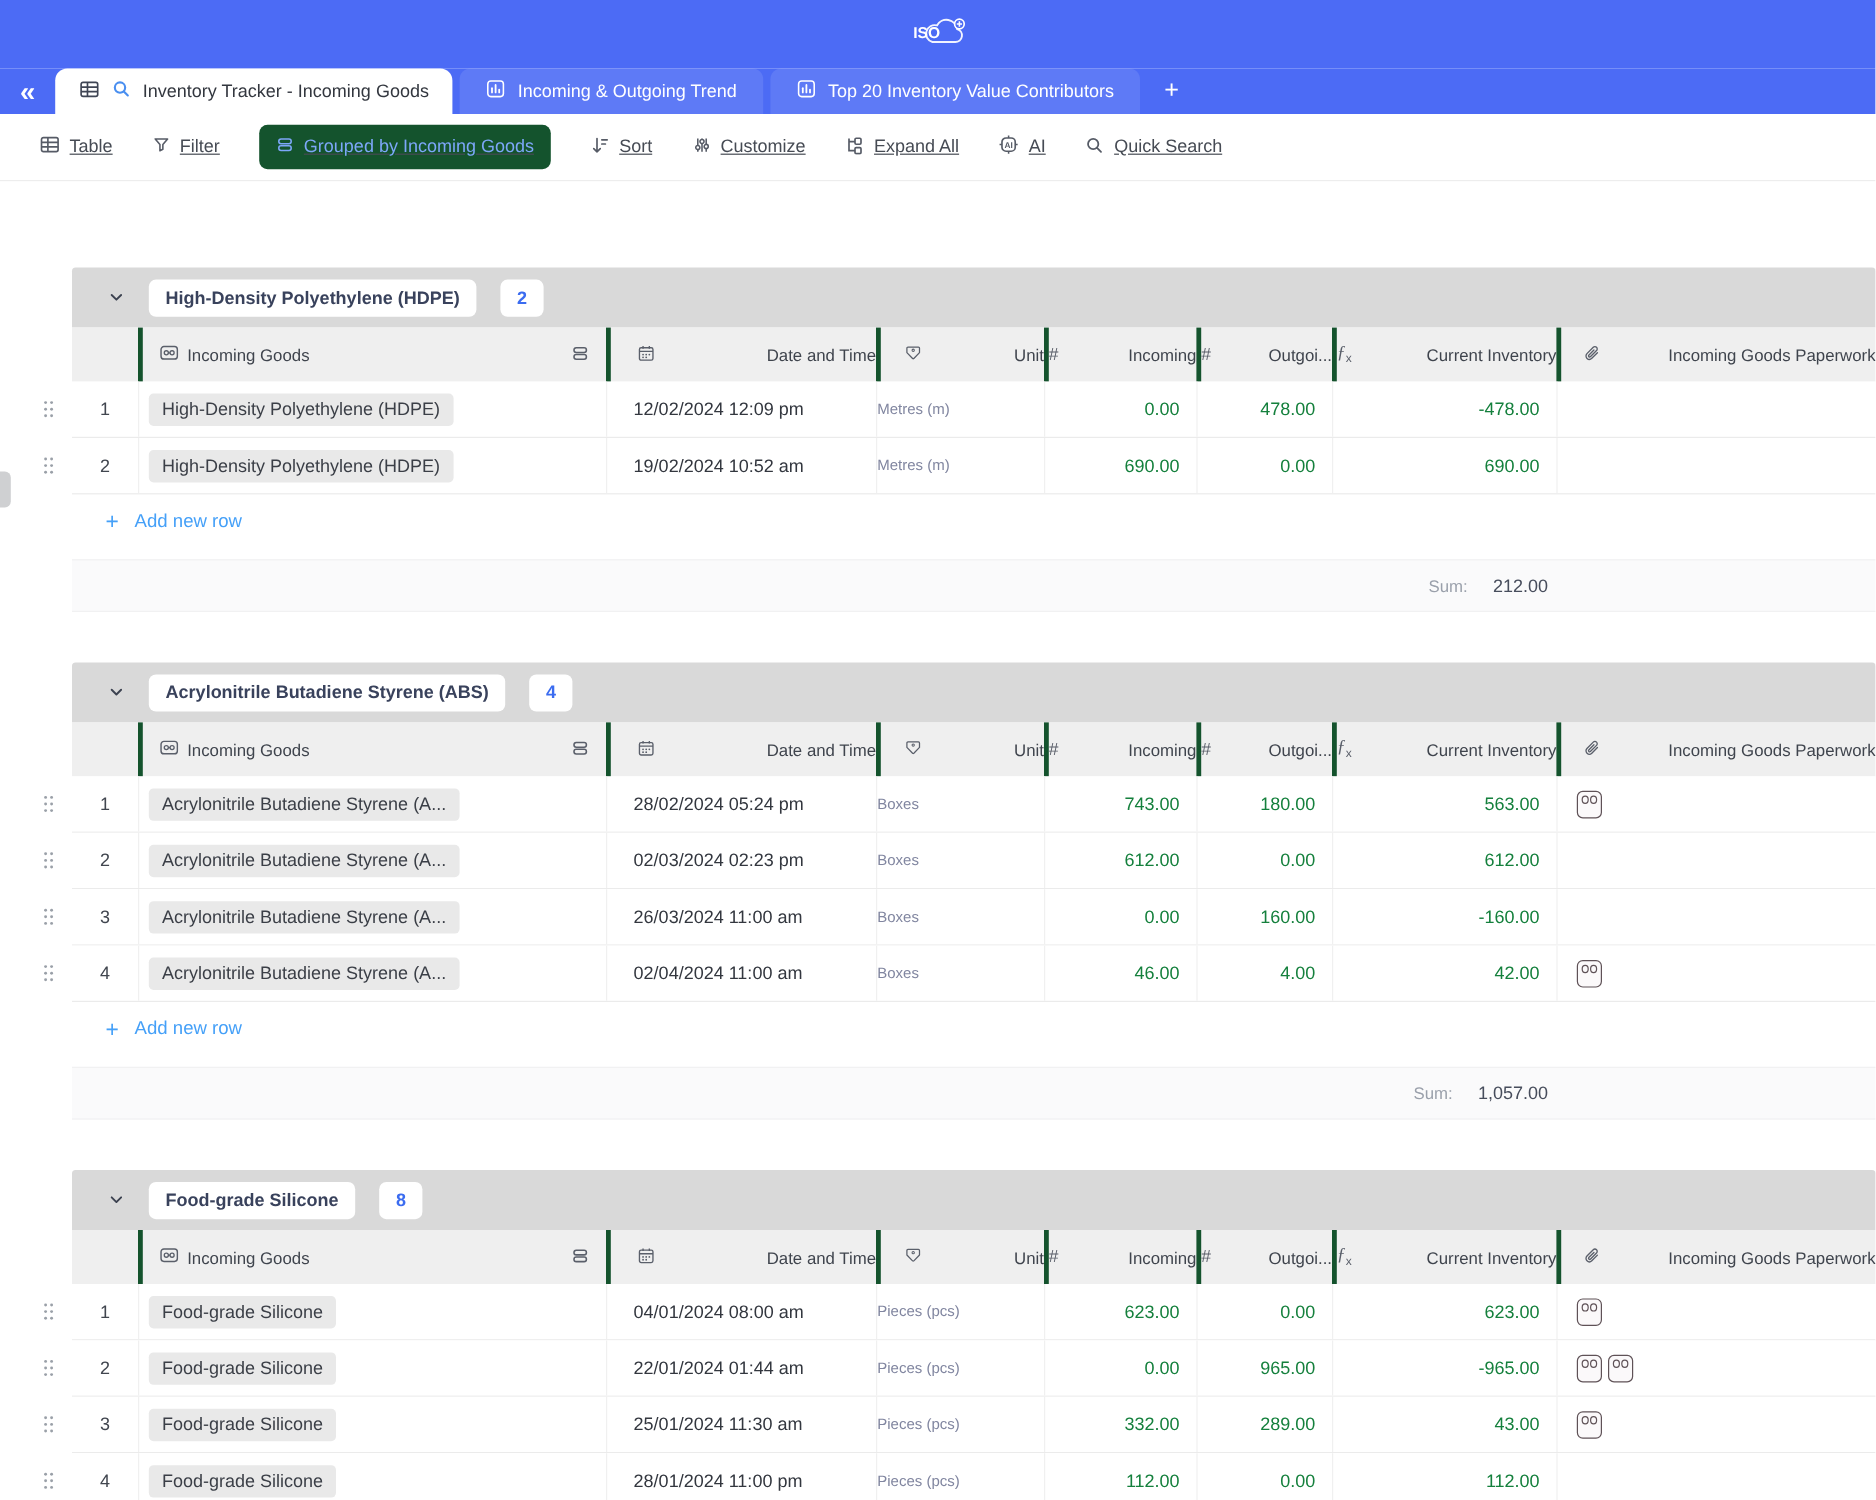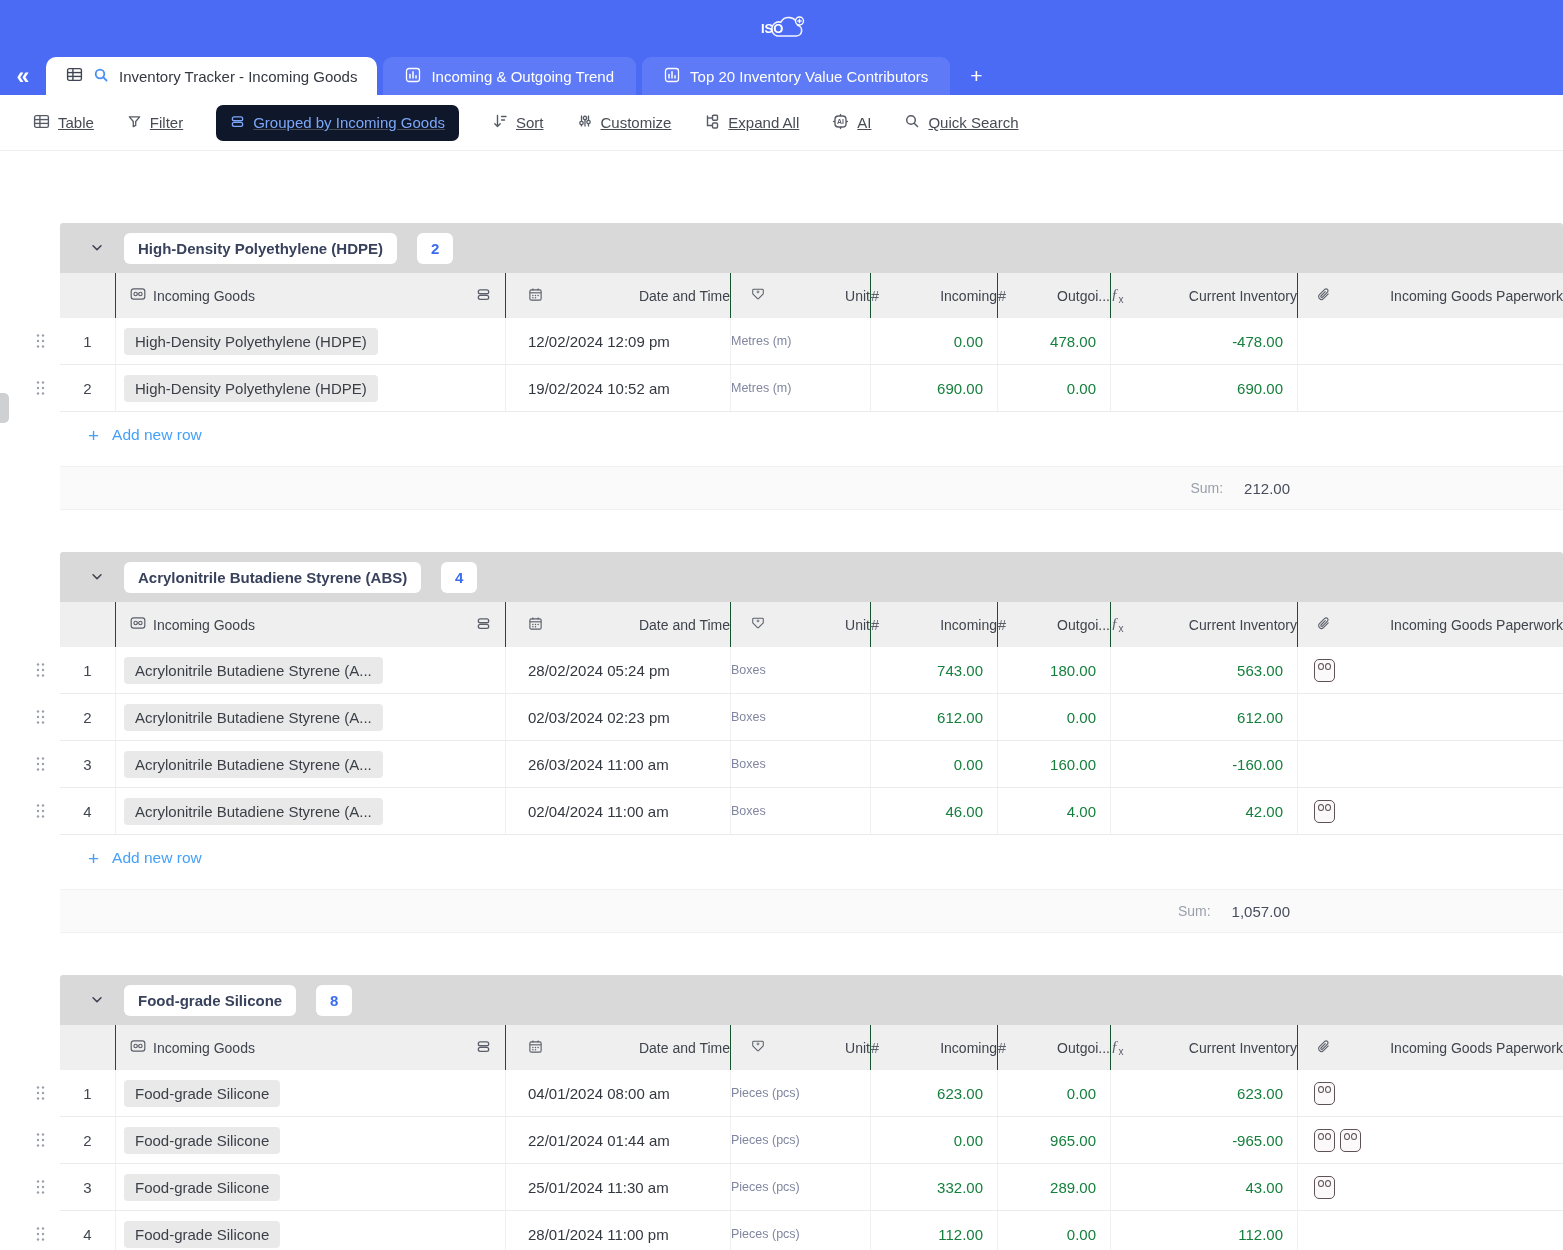--- a/index.html
+++ b/index.html
@@ -12,33 +12,33 @@
   .tabstrip{height:38px;background:var(--accent,#4c6bf5);display:flex;align-items:stretch;}
   .collapse-btn{width:46px;display:flex;align-items:center;justify-content:center;color:#fff;font-size:23px;font-weight:bold;cursor:pointer;}
   .tab-active{background:#fff;border-radius:10px 10px 0 0;display:flex;align-items:center;gap:10px;padding:0 20px;font-size:15px;color:#33373f;}
   .tab-active .grid-ic{color:#3f4554;}
   .tab-active .mag-ic{color:#4a8ff0;}
   .tab{display:flex;align-items:center;gap:10px;padding:0 22px;margin-left:6px;color:#fff;font-size:15px;background:rgba(255,255,255,0.10);border-radius:9px 9px 0 0;}
   .tab-add{display:flex;align-items:center;padding:0 20px;color:#fff;font-size:21px;}
   .toolbar{height:55px;background:#fff;border-bottom:1px solid #ededed;display:flex;align-items:center;padding-left:33px;gap:33px;font-size:15px;color:#464b54;text-decoration:underline;}
   .titem{display:flex;align-items:center;gap:8px;cursor:pointer;}
   .titem svg{color:#565b66;}
-  .grouped-pill{background:#0f172a;color:#7da7f8;border-radius:7px;padding:9px 14px;display:flex;align-items:center;gap:8px;}
+  .grouped-pill{background:#14532d;color:#7da7f8;border-radius:7px;padding:9px 14px;display:flex;align-items:center;gap:8px;}
   .grouped-pill svg{color:#7da7f8;}
   
   .content{padding-top:72px;}
   .group{margin-left:60px;margin-bottom:42px;}
   .group-bar{height:50px;background:#d9d9d9;display:flex;align-items:center;padding-left:30px;border-radius:3px 3px 0 0;}
   .chev{color:#3c4250;display:flex;margin-right:20px;cursor:pointer;}
   .name-pill{background:#fff;border-radius:6px;padding:7px 14px;font-weight:bold;font-size:15px;color:#39425c;}
   .count-pill{background:#fff;border-radius:6px;padding:7px 12px;font-weight:bold;font-size:15px;color:#3b6cf0;margin-left:20px;min-width:12px;text-align:center;}
   .cols,.trow{display:grid;grid-template-columns:55px 390px 225px 140px 127px 113px 187px 1fr;}
   .cols{height:45px;background:#efefef;}
   .cols>div{display:flex;align-items:center;padding-left:14px;gap:7px;font-size:14px;color:#3f444d;}
-  .cols>div+div{border-left:1px solid #14532d;justify-content:space-between;}
+  .cols>div+div{border-left:4px solid #14532d;justify-content:space-between;}
   .cols svg{color:#5a5f6a;flex:none;}
   .c-center{justify-content:center;padding-left:0 !important;}
   .goods-h{justify-content:space-between;padding-right:14px;}
   .goods-h .lh{display:flex;align-items:center;gap:7px;}
   .hash{color:#5a5f6a;font-size:14.5px;}
   .fx{color:#5a5f6a;font-style:italic;font-family:"Liberation Serif",serif;font-size:15px;}
   .fx sub{font-size:10px;font-style:normal;font-family:"Liberation Sans",sans-serif;}
   .trow{height:46px;background:#fff;border-bottom:1px solid #ebebeb;position:relative;}
   .trow>div+div{border-left:1px solid #f0f0f0;}
   .c-num{display:flex;align-items:center;justify-content:center;font-size:15px;color:#41464f;}

